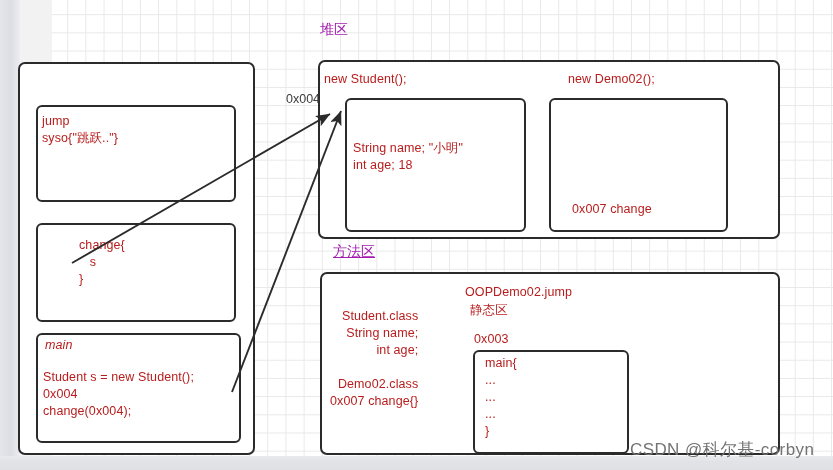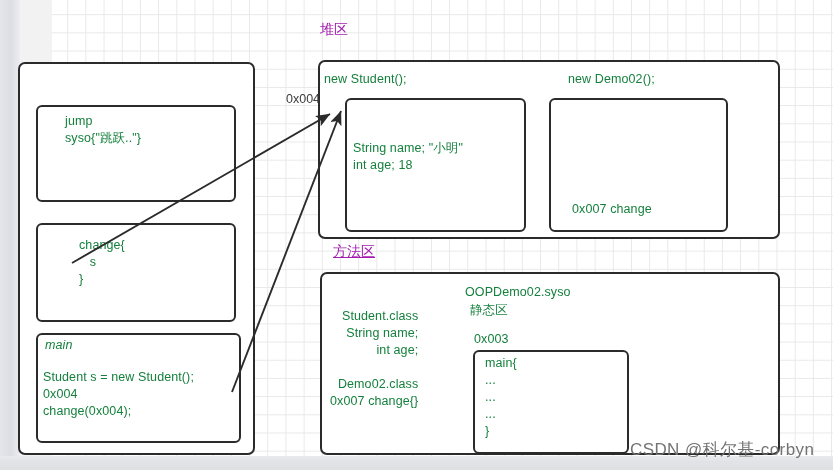--- a/index.html
+++ b/index.html
@@ -52,21 +52,21 @@
     position: absolute;
     background: #ffffff;
     border: 2px solid #2b2b2b;
     border-radius: 7px;
     box-sizing: border-box;
   }
   .box.inner { border-width: 2px; border-radius: 6px; }
 
   .txt {
     position: absolute;
-    color: #15803d;
+    color: #b91c1c;
     font-size: 12.5px;
     line-height: 17px;
     white-space: pre;
     letter-spacing: 0.1px;
   }
   .label-area {
     position: absolute;
     color: #a21caf;
     font-size: 14px;
     white-space: pre;
@@ -99,21 +99,21 @@
 <div id="screen">
 
   <div class="left-rail"></div>
   <div class="gutter"></div>
   <div class="canvas"></div>
   <div class="bottom-strip"></div>
 
   <div class="box" style="left:18px; top:62px; width:237px; height:393px;"></div>
 
   <div class="box inner" style="left:36px; top:105px; width:200px; height:97px;"></div>
-  <div class="txt" style="left:42px; top:113px;margin-left:23px;">jump
+  <div class="txt" style="left:42px; top:113px;">jump
 syso{"跳跃.."}</div>
 
   <div class="box inner" style="left:36px; top:223px; width:200px; height:99px;"></div>
   <div class="txt" style="left:37px; top:237px;padding-left:42px;">change{
    s
 }</div>
 
   <div class="box inner" style="left:36px; top:333px; width:205px; height:110px;"></div>
   <div class="txt" style="left:45px; top:337px;font-style:italic;">main</div>
   <div class="txt" style="left:43px; top:369px;">Student s = new Student();
@@ -130,21 +130,21 @@
 int age; 18</div>
 
   <div class="txt" style="left:568px; top:71px;">new Demo02();</div>
   <div class="box inner" style="left:549px; top:98px; width:179px; height:134px;"></div>
   <div class="txt" style="left:572px; top:158px;margin-top:43px;">0x007 change</div>
 
   <div class="label-area" style="left:333px; top:243px;text-decoration:underline;">方法区</div>
 
   <div class="box" style="left:320px; top:272px; width:460px; height:183px;"></div>
 
-  <div class="txt" style="left:465px; top:284px;">OOPDemo02.syso</div>
+  <div class="txt" style="left:465px; top:284px;">OOPDemo02.jump</div>
   <div class="txt" style="left:470px; top:302px;">静态区</div>
   <div class="txt" style="left:474px; top:331px;">0x003</div>
 
   <div class="txt" style="left:330px; top:308px;text-align:right;">Student.class
 String name;
 int age;
 
 Demo02.class
 0x007 change{}</div>
 

